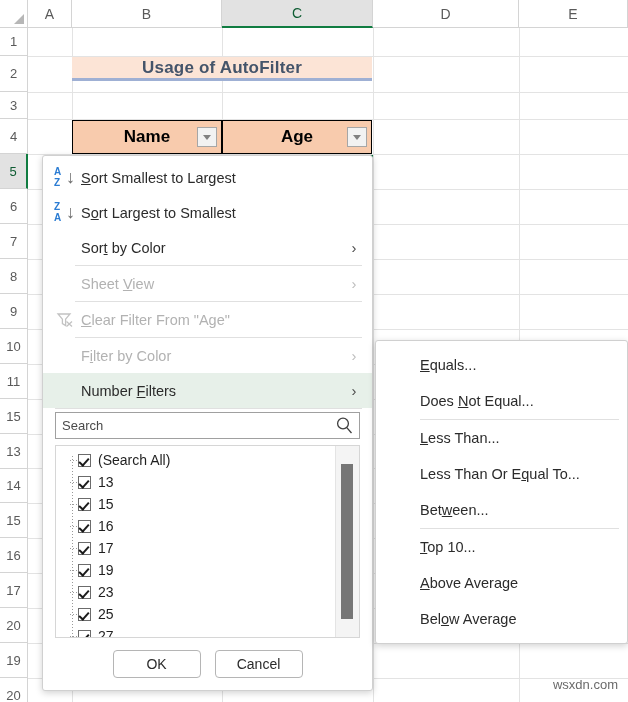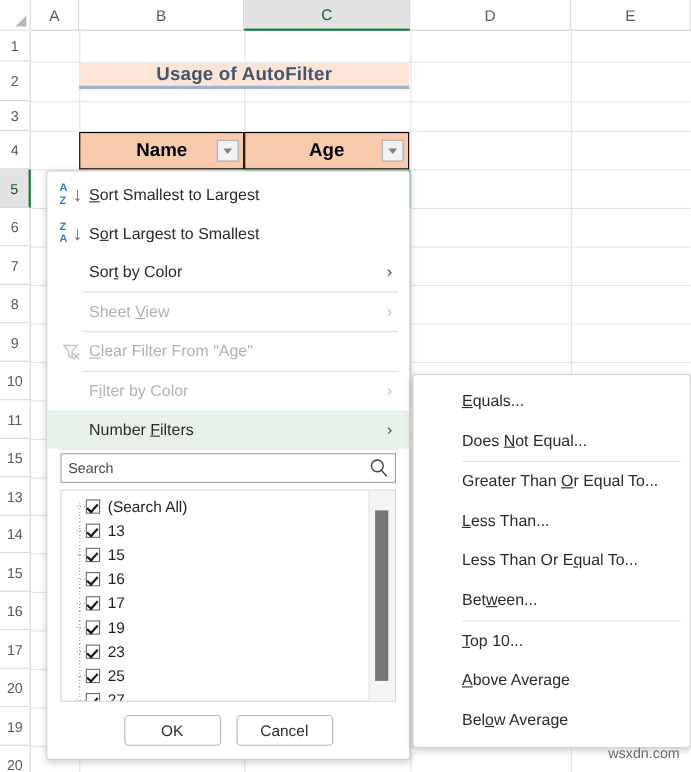--- a/index.html
+++ b/index.html
@@ -626,23 +626,20 @@
 
 <div id="number-filters-submenu">
   <div class="sub-item">
       <span><span class="ul">E</span>quals...</span>
     </div>
   <div class="sub-item">
       <span>Does <span class="ul">N</span>ot Equal...</span>
     </div>
   <div class="sub-sep"></div>
   <div class="sub-item">
-      <span>Greater Than <span class="ul">O</span>r Equal To...</span>
-    </div>
-  <div class="sub-item">
       <span><span class="ul">L</span>ess Than...</span>
     </div>
   <div class="sub-item">
       <span>Less Than Or E<span class="ul">q</span>ual To...</span>
     </div>
   <div class="sub-item">
       <span>Bet<span class="ul">w</span>een...</span>
     </div>
   <div class="sub-sep"></div>
   <div class="sub-item">

